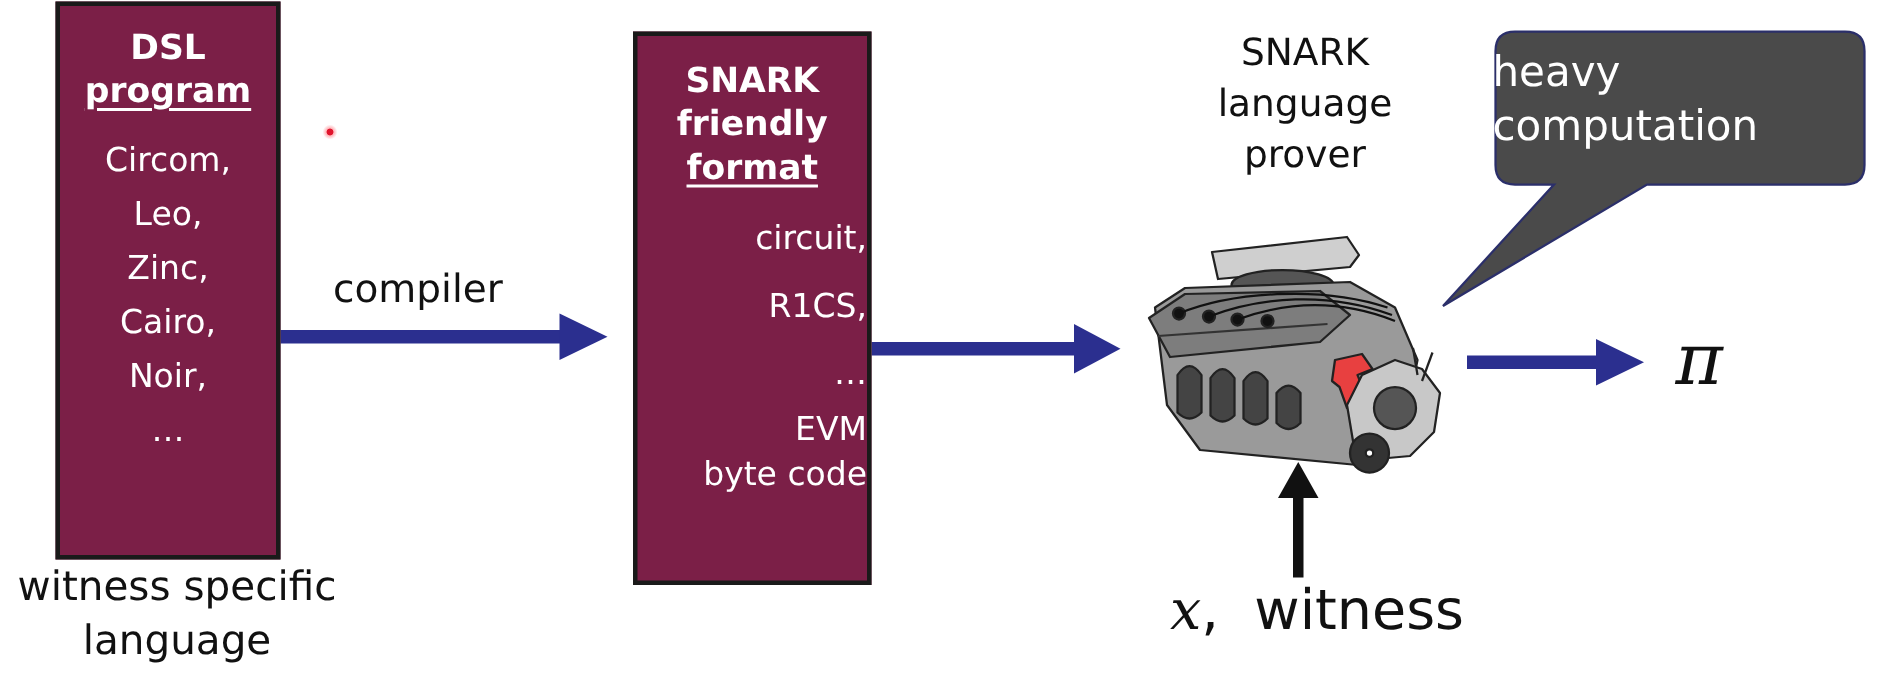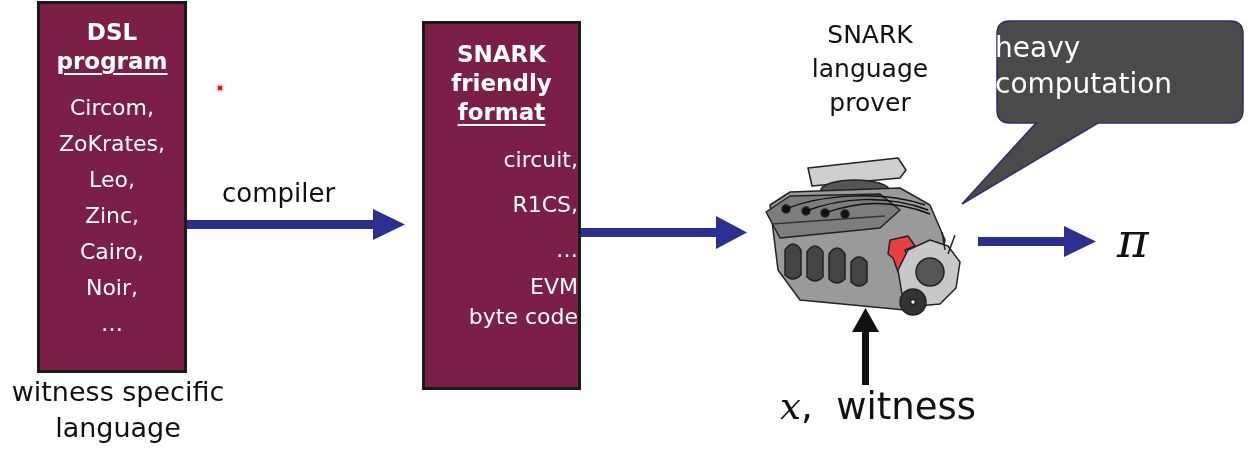--- a/index.html
+++ b/index.html
@@ -87,21 +87,20 @@
     <circle cx="913" cy="302" r="13" fill="#333"></circle>
     <circle cx="913" cy="302" r="2.5" fill="#fff"></circle>
   </g>
 </svg>
 
 <div id="dsl-box" class="box">
   <span class="title">DSL</span>
   <span class="title u">program</span>
   <div class="items">
     <span class="item">Circom,</span>
-    <span class="item">ZoKrates,</span>
     <span class="item">Leo,</span>
     <span class="item">Zinc,</span>
     <span class="item">Cairo,</span>
     <span class="item">Noir,</span>
     <span class="item">…</span>
   </div>
 </div>
 
 <div id="dsl-caption" class="label">
   <div>witness specific</div>

